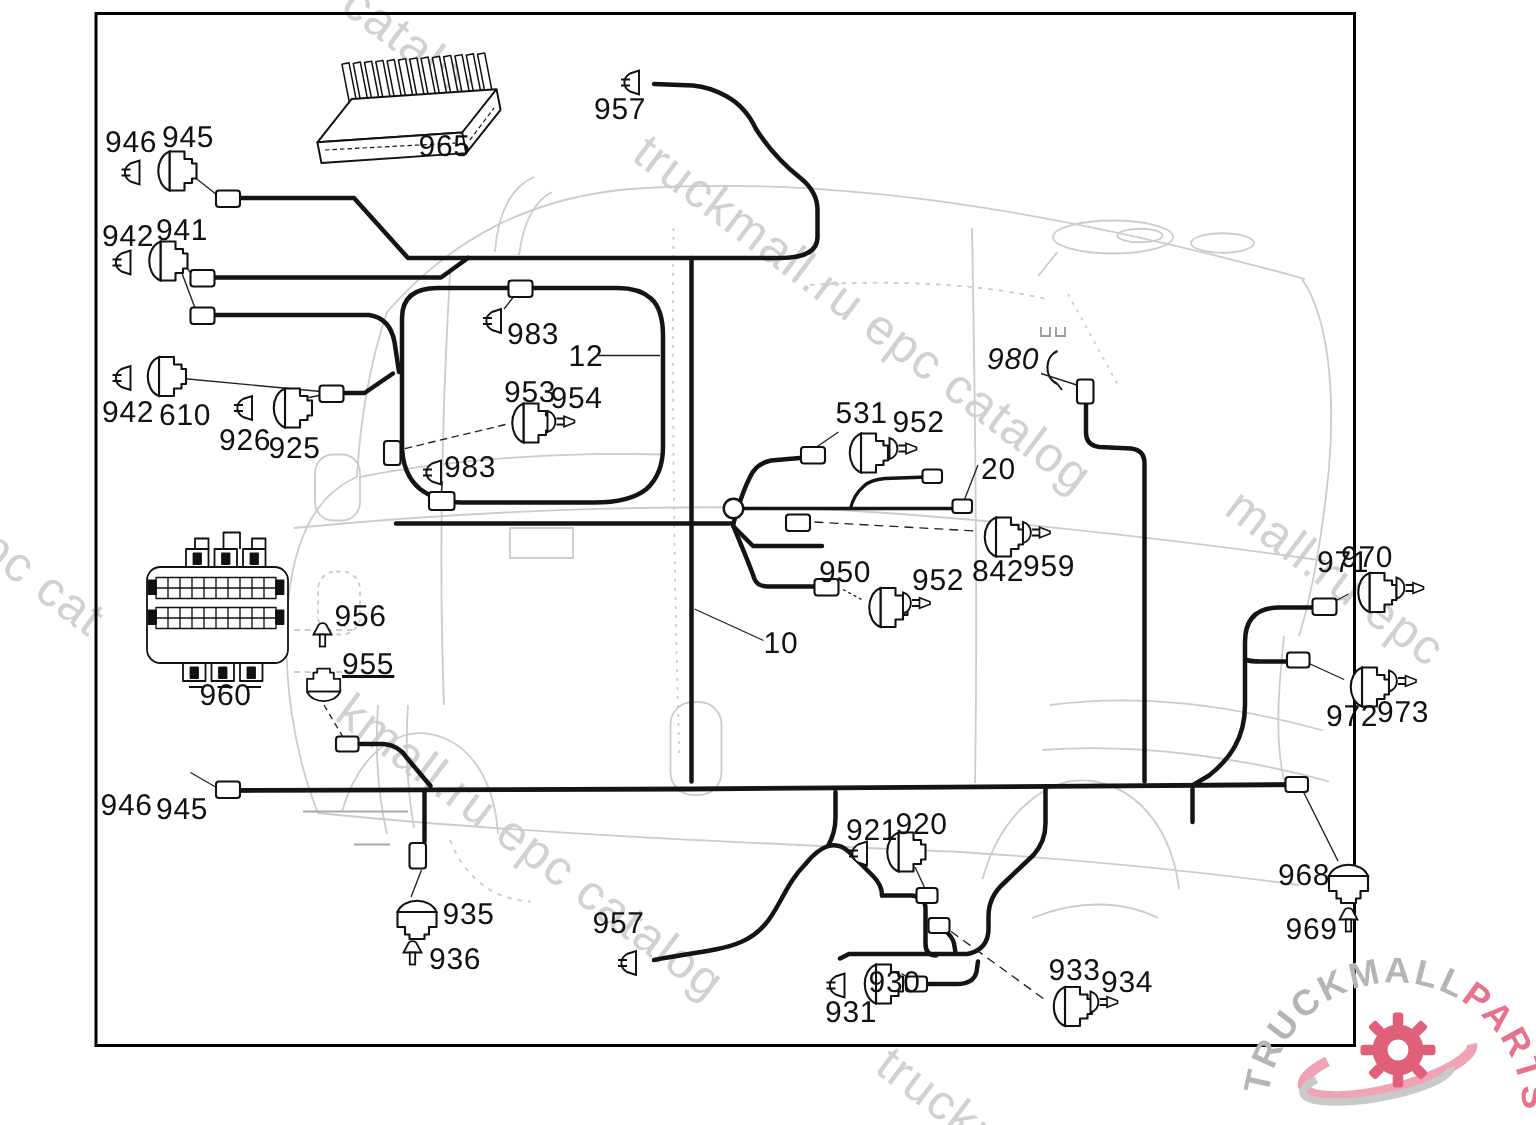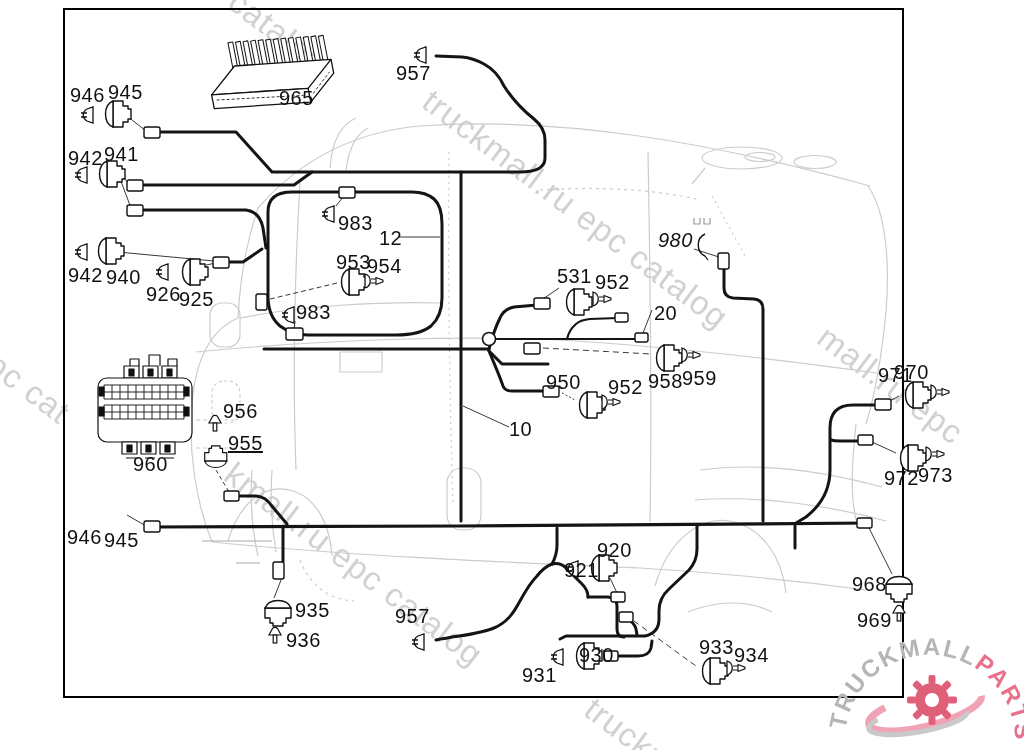--- a/index.html
+++ b/index.html
@@ -294,48 +294,48 @@
       <div class="part-label" style="left: 108px; top: 81px;">945</div>
       <div class="part-label" style="left: 68px; top: 147px;">942</div>
       <div class="part-label" style="left: 104px; top: 143px;">941</div>
       <div class="part-label" style="left: 396px; top: 62px;">957</div>
       <div class="part-label" style="left: 279px; top: 87px;">965</div>
       <div class="part-label" style="left: 338px; top: 212px;">983</div>
       <div class="part-label" style="left: 379px; top: 227px;">12</div>
       <div class="part-label" style="left: 336px; top: 251px;">953</div>
       <div class="part-label" style="left: 367px; top: 255px;">954</div>
       <div class="part-label" style="left: 68px; top: 264px;">942</div>
-      <div class="part-label" style="left: 106px; top: 266px;">940</div>
+      <div class="part-label" style="left: 106px; top: 266px;">610</div>
       <div class="part-label" style="left: 146px; top: 283px;">926</div>
       <div class="part-label" style="left: 179px; top: 288px;">925</div>
       <div class="part-label" style="left: 296px; top: 301px;">983</div>
       <div class="part-label" style="left: 557px; top: 265px;">531</div>
       <div class="part-label" style="left: 595px; top: 271px;">952</div>
       <div class="part-label" style="left: 654px; top: 302px;">20</div>
       <div class="part-label" style="left: 546px; top: 371px;">950</div>
       <div class="part-label" style="left: 608px; top: 376px;">952</div>
-      <div class="part-label" style="left: 648px; top: 370px;">958</div>
+      <div class="part-label" style="left: 648px; top: 370px;">842</div>
       <div class="part-label" style="left: 682px; top: 367px; text-align: center;">959</div>
       <div class="part-label" style="left: 509px; top: 418px;">10</div>
       <div class="part-label" style="left: 658px; top: 229px; font-style: italic;">980</div>
       <div class="part-label" style="left: 894px; top: 361px;">970</div>
       <div class="part-label" style="left: 878px; top: 364px;">971</div>
       <div class="part-label" style="left: 884px; top: 467px;">972</div>
       <div class="part-label" style="left: 918px; top: 464px;">973</div>
       <div class="part-label" style="left: 223px; top: 400px;">956</div>
       <div class="part-label" style="left: 228px; top: 432px; text-decoration: underline;">955</div>
       <div class="part-label" style="left: 133px; top: 453px;">960</div>
       <div class="part-label" style="left: 67px; top: 526px;">946</div>
       <div class="part-label" style="left: 104px; top: 529px;">945</div>
       <div class="part-label" style="left: 295px; top: 599px;">935</div>
       <div class="part-label" style="left: 286px; top: 629px;">936</div>
       <div class="part-label" style="left: 395px; top: 605px;">957</div>
-      <div class="part-label" style="left: 564px; top: 543px; margin-top: 16px;">921</div>
+      <div class="part-label" style="left: 564px; top: 543px;">921</div>
       <div class="part-label" style="left: 597px; top: 539px;">920</div>
-      <div class="part-label" style="left: 522px; top: 664px;">931</div>
+      <div class="part-label" style="left: 550px; top: 664px;">931</div>
       <div class="part-label" style="left: 579px; top: 644px;">930</div>
       <div class="part-label" style="left: 699px; top: 636px;">933</div>
       <div class="part-label" style="left: 734px; top: 644px;">934</div>
       <div class="part-label" style="left: 852px; top: 573px; text-align: right;">968</div>
       <div class="part-label" style="left: 857px; top: 609px;">969</div>
     </div>
 
   <svg class="logo-svg" viewBox="0 0 234 150">
     <ellipse cx="135" cy="110" rx="58" ry="16" fill="none" stroke="#f0a3b4" stroke-width="7" stroke-dasharray="150,220" transform="rotate(-14,135,110)"></ellipse>
     <ellipse cx="128" cy="120" rx="50" ry="12" fill="none" stroke="#c9c9c9" stroke-width="5" stroke-dasharray="120,200" transform="rotate(-10,128,120)"></ellipse>

